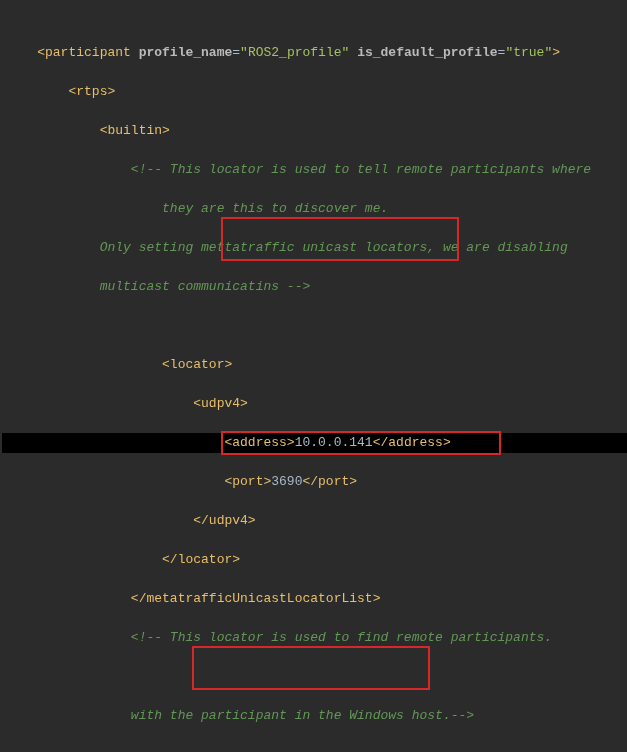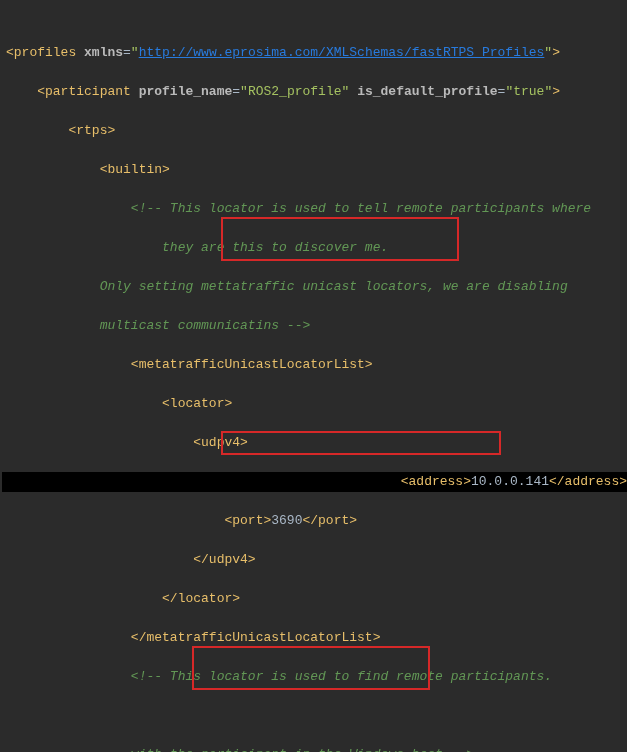--- a/index.html
+++ b/index.html
@@ -18,21 +18,20 @@
     white-space: pre;
     overflow: hidden;
   }
   .line {
     display: block;
     padding-left: 4px;
     position: relative;
   }
   .line.hl {
     background: #000;
-    text-align: right;
   }
   .tag   { color: #e8bf6a; } 
   .attr  { color: #bababa; font-weight: bold; } 
   .val   { color: #a5c261; } 
   .url   { color: #287bde; text-decoration: underline; }
   .txt   { color: #a9b7c6; } 
   .cmti  { color: #629755; font-style: italic; } 
   .punct { color: #a9b7c6; }
 
   
@@ -41,29 +40,28 @@
     border: 2px solid #d62828;
     pointer-events: none;
     box-sizing: border-box;
   }
 </style>
 </head>
 <body>
 
 <div class="editor">
 
-<span class="line"><span class="tag">&lt;profiles</span><span class="punct"> </span><span class="attr">xmlns</span><span class="punct">=</span><span class="val">"</span><span class="url">http://www.eprosima.com/XMLSchemas/fastRTPS_Profiles</span><span class="val">"</span><span class="tag">&gt;</span></span>
 <span class="line"><span>    </span><span class="tag">&lt;participant</span><span class="punct"> </span><span class="attr">profile_name</span><span class="punct">=</span><span class="val">"</span><span class="val">ROS2_profile</span><span class="val">"</span><span class="punct"> </span><span class="attr">is_default_profile</span><span class="punct">=</span><span class="val">"</span><span class="val">true</span><span class="val">"</span><span class="tag">&gt;</span></span>
 <span class="line"><span>        </span><span class="tag">&lt;rtps&gt;</span></span>
 <span class="line"><span>            </span><span class="tag">&lt;builtin&gt;</span></span>
 <span class="line"><span>                </span><span class="cmti">&lt;!-- This locator is used to tell remote participants where</span></span>
 <span class="line"><span>                    </span><span class="cmti">they are this to discover me.</span></span>
 <span class="line"><span>            </span><span class="cmti">Only setting mettatraffic unicast locators, we are disabling</span></span>
 <span class="line"><span>            </span><span class="cmti">multicast communicatins --&gt;</span></span>
-<span class="line"><span>                </span><span class="tag">&lt;metatrafficUnicastLocatorList&gt;</span></span>
+<span class="line"><span>                </span></span>
 <span class="line"><span>                    </span><span class="tag">&lt;locator&gt;</span></span>
 <span class="line"><span>                        </span><span class="tag">&lt;udpv4&gt;</span></span>
 <span class="line hl"><span>                            </span><span class="tag">&lt;address&gt;</span><span class="txt">10.0.0.141</span><span class="tag">&lt;/address&gt;</span></span>
 <span class="line"><span>                            </span><span class="tag">&lt;port&gt;</span><span class="txt">3690</span><span class="tag">&lt;/port&gt;</span></span>
 <span class="line"><span>                        </span><span class="tag">&lt;/udpv4&gt;</span></span>
 <span class="line"><span>                    </span><span class="tag">&lt;/locator&gt;</span></span>
 <span class="line"><span>                </span><span class="tag">&lt;/metatrafficUnicastLocatorList&gt;</span></span>
 <span class="line"><span>                </span><span class="cmti">&lt;!-- This locator is used to find remote participants.</span></span>
 <span class="line"><span>                </span></span>
 <span class="line"><span>                </span><span class="cmti">with the participant in the Windows host.--&gt;</span></span>

